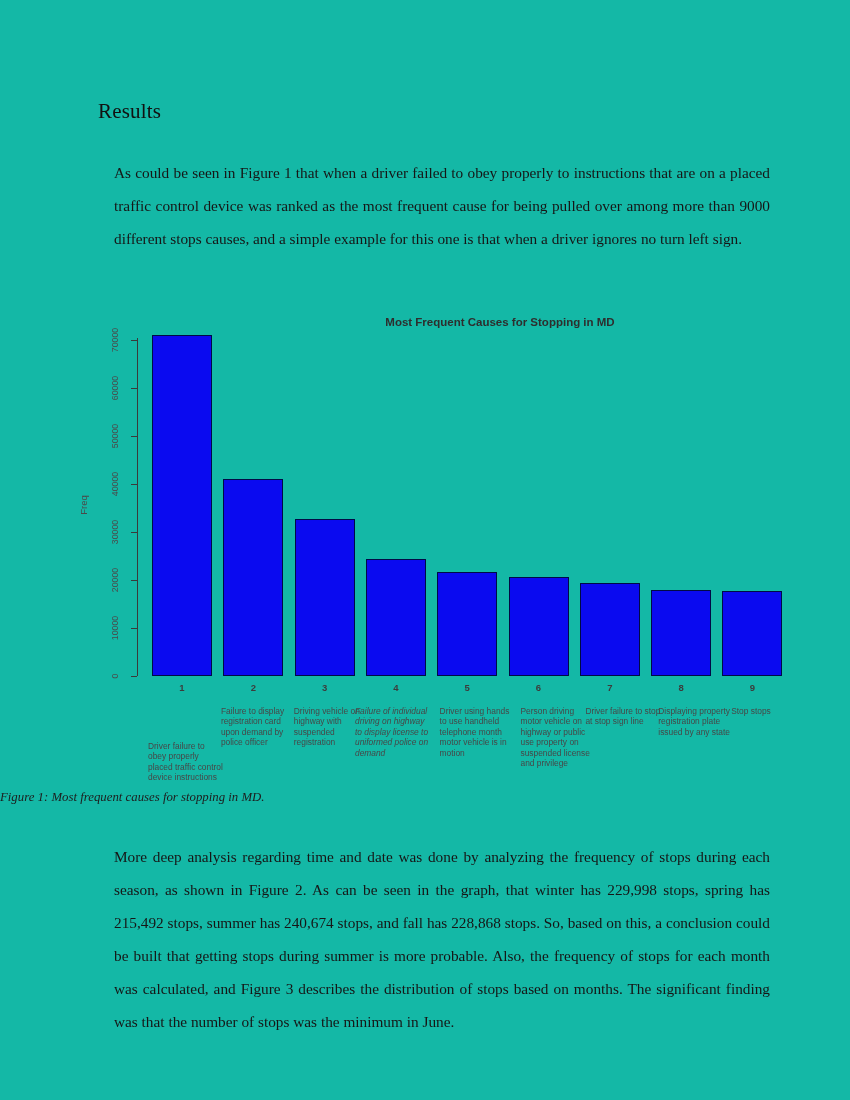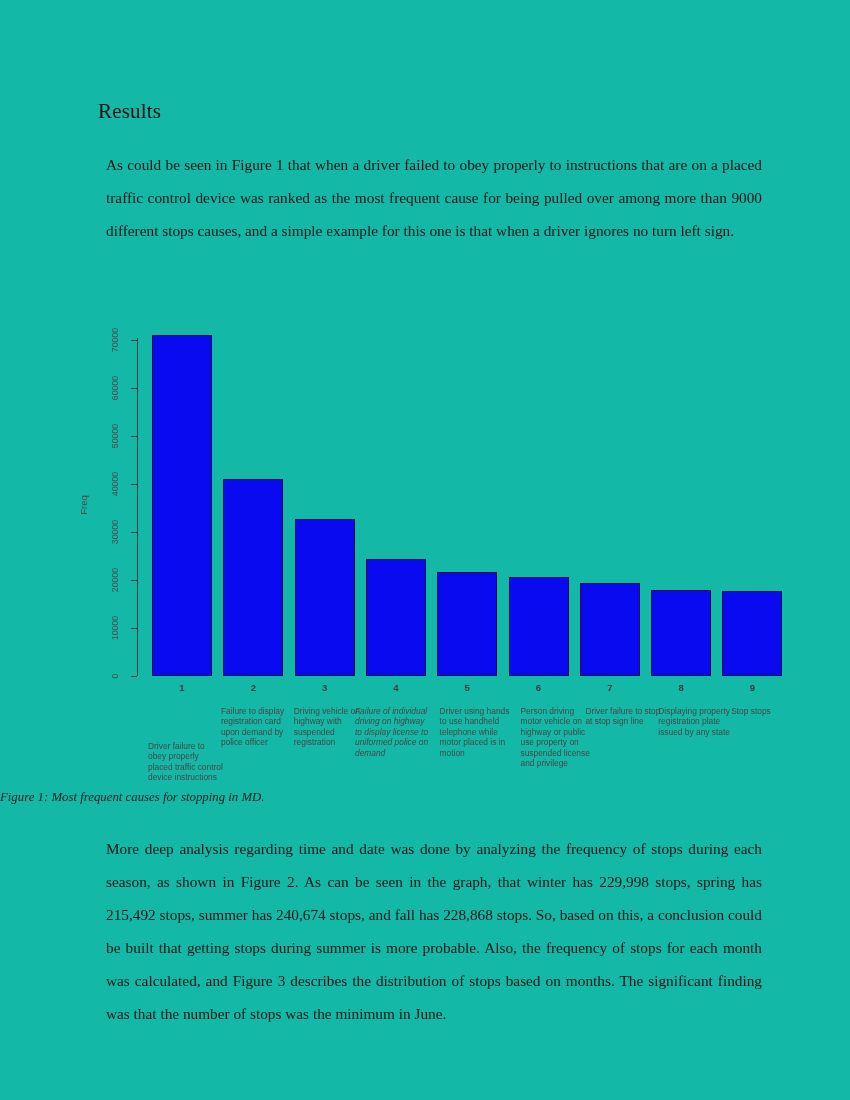--- a/index.html
+++ b/index.html
@@ -13,21 +13,21 @@
     padding-left:44px;
   }
   .heading{
     position:absolute;left:98px;top:99px;
     font-size:21px;font-weight:400;letter-spacing:0.2px;
     color:#111111;margin:0;
   }
   .para{
     position:absolute;left:98px;width:656px;
     font-size:15.3px;line-height:33px;
-    text-align:justify;color:#161616;margin:8px;
+    text-align:justify;color:#161616;margin:16px;
   }
   .para1{top:140px;}
   .para2{top:824px;}
   .fig-caption{
     position:absolute;left:0;right:0;top:790px;
     text-align:left;font-style:italic;
     font-size:12.8px;color:#1d1d1d;
   }
   
   .chart{
@@ -74,20 +74,21 @@
 </head>
 <body>
 
 <div class="page">
 
   <h1 class="heading">Results</h1>
 
   <p class="para para1">As could be seen in Figure 1 that when a driver failed to obey properly to instructions that are on a placed traffic control device was ranked as the most frequent cause for being pulled over among more than 9000 different stops causes, and a simple example for this one is that when a driver ignores no turn left sign.</p>
 
   <div class="chart">
+    <div class="chart-title">Most Frequent Causes for Stopping in MD</div>
     <div class="ylabel">Freq</div>
     <div class="y-axis-line"></div>
     <div id="yticks">
         <div class="ytick" style="top: 368px;"></div>
         <div class="ytick-label" style="left: 45px; top: 368px;">0</div>
         <div class="ytick" style="top: 320px;"></div>
         <div class="ytick-label" style="left: 45px; top: 320px;">10000</div>
         <div class="ytick" style="top: 272px;"></div>
         <div class="ytick-label" style="left: 45px; top: 272px;">20000</div>
         <div class="ytick" style="top: 224px;"></div>
@@ -121,21 +122,21 @@
         <div class="xnum" style="left: 437.5px;">6</div>
         <div class="xnum" style="left: 508.8px;">7</div>
         <div class="xnum" style="left: 580.1px;">8</div>
         <div class="xnum" style="left: 651.4px;">9</div>
       </div>
     <div id="xcats">
         <div class="xcat" style="left: 78px; margin-top: 35px;">Driver failure to obey properly placed traffic control device instructions</div>
         <div class="xcat" style="left: 150.9px;">Failure to display registration card upon demand by police officer</div>
         <div class="xcat" style="left: 223.8px;">Driving vehicle on highway with suspended registration</div>
         <div class="xcat" style="left: 285px; font-style: italic;">Failure of individual driving on highway to display license to uniformed police on demand</div>
-        <div class="xcat" style="left: 369.6px;">Driver using hands to use handheld telephone while motor placed is in motion</div>
+        <div class="xcat" style="left: 369.6px;">Driver using hands to use handheld telephone month motor vehicle is in motion</div>
         <div class="xcat" style="left: 442.5px; margin-left: 8px;">Person driving motor vehicle on highway or public use property on suspended license and privilege</div>
         <div class="xcat" style="left: 515.4px;">Driver failure to stop at stop sign line</div>
         <div class="xcat" style="left: 588.3px;">Displaying property registration plate issued by any state</div>
         <div class="xcat" style="left: 661.2px;">Stop stops</div>
       </div>
   </div>
 
   <div class="fig-caption">Figure 1: Most frequent causes for stopping in MD.</div>
 
   <p class="para para2">More deep analysis regarding time and date was done by analyzing the frequency of stops during each season, as shown in Figure 2. As can be seen in the graph, that winter has 229,998 stops, spring has 215,492 stops, summer has 240,674 stops, and fall has 228,868 stops. So, based on this, a conclusion could be built that getting stops during summer is more probable. Also, the frequency of stops for each month was calculated, and Figure 3 describes the distribution of stops based on months. The significant finding was that the number of stops was the minimum in June.</p>

